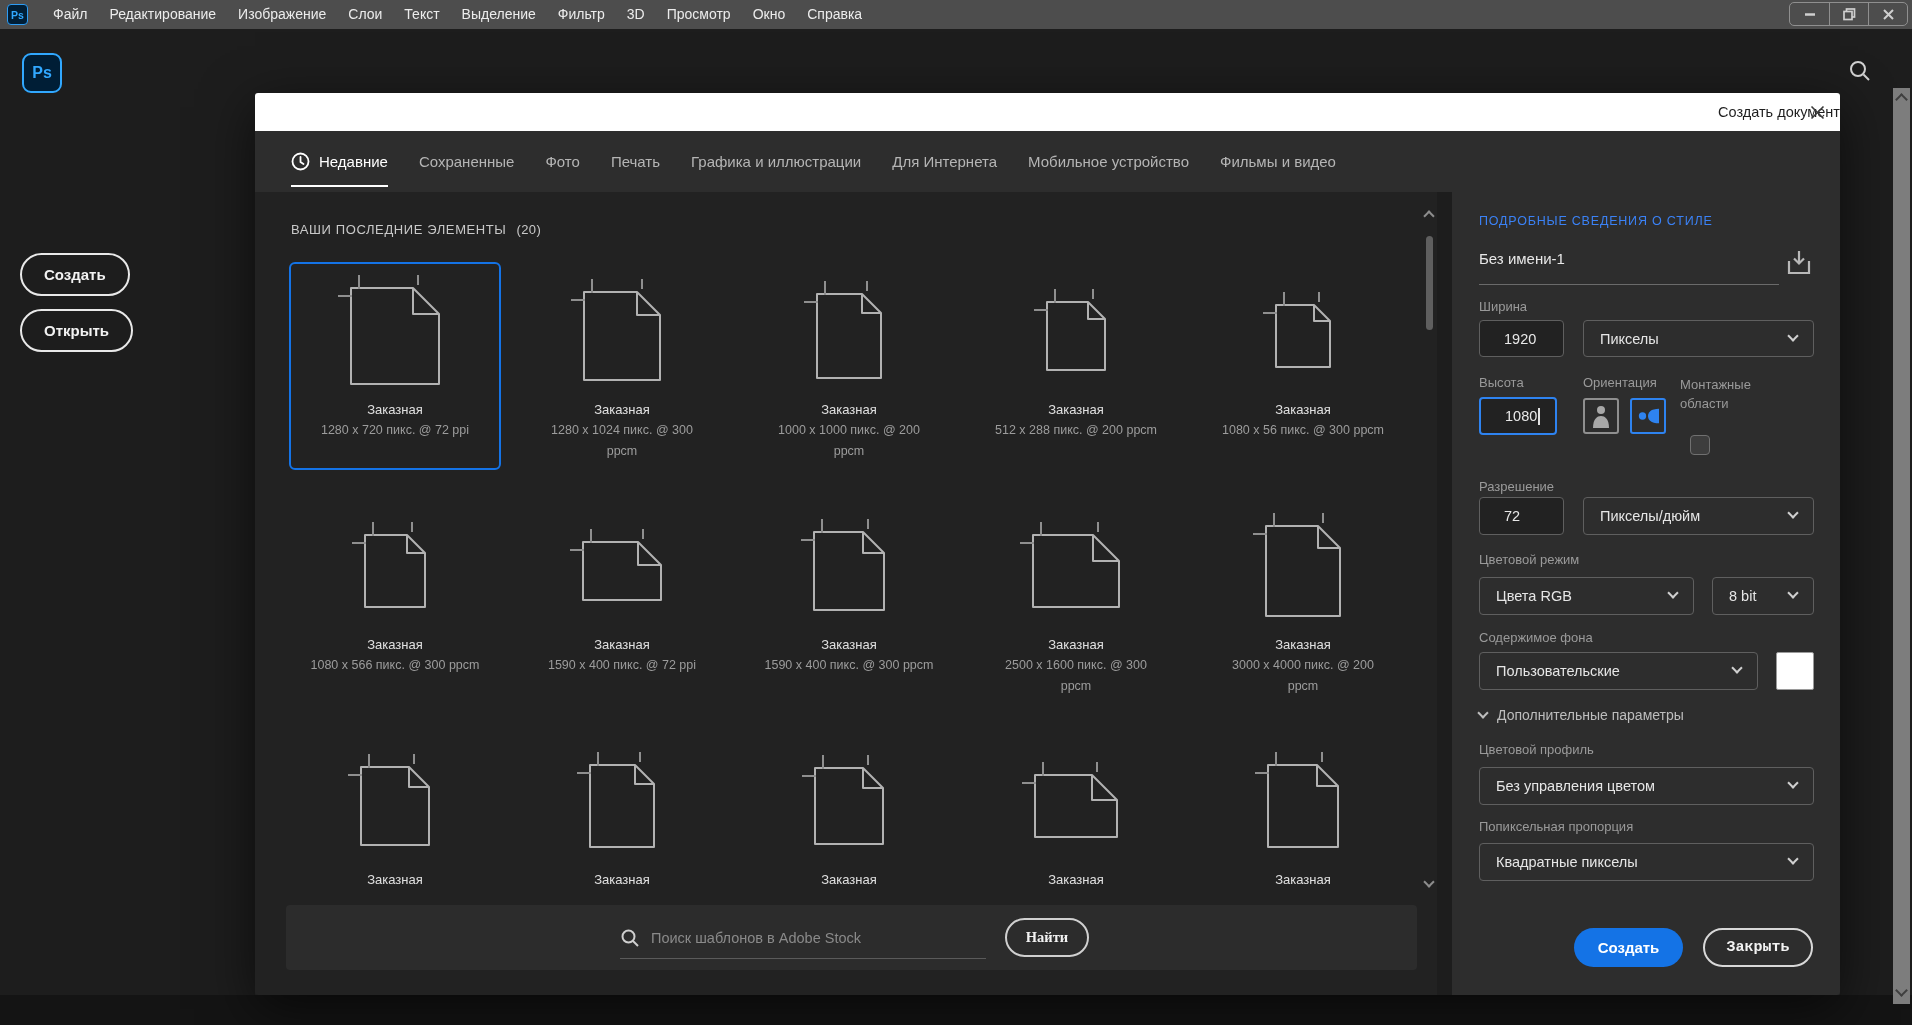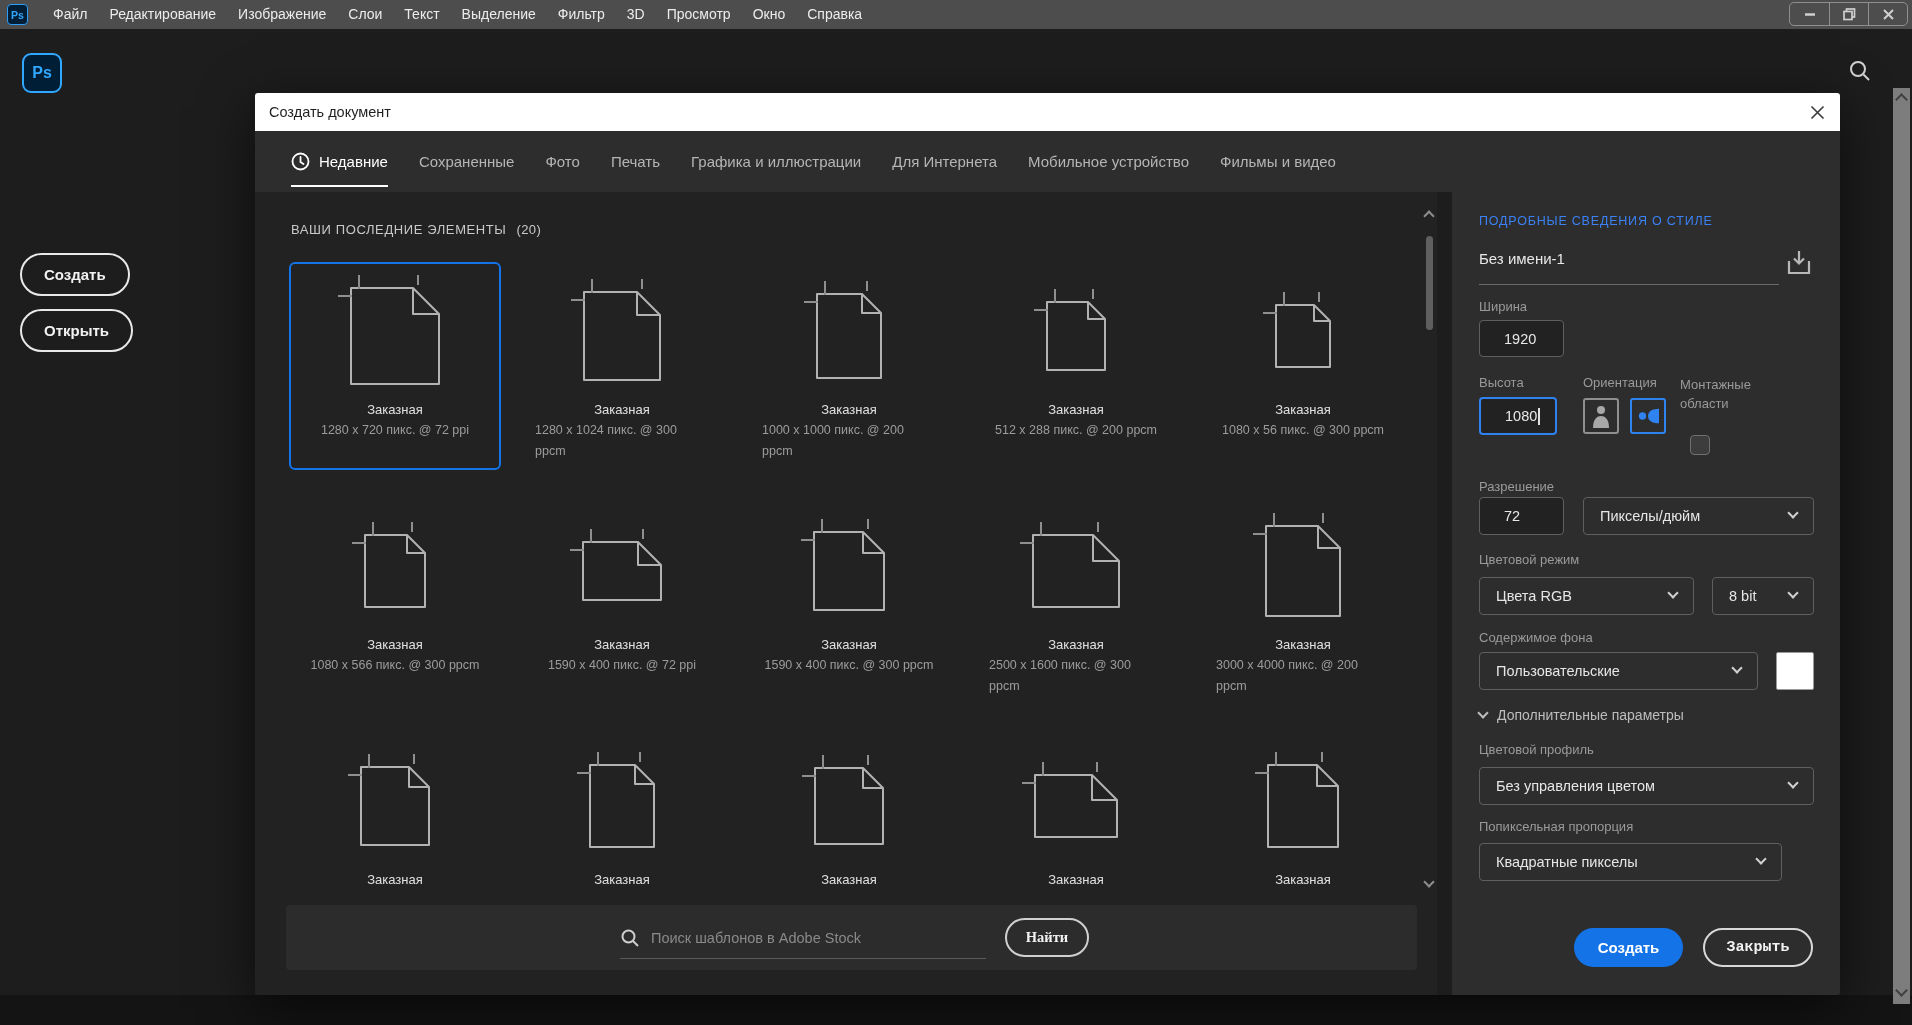--- a/index.html
+++ b/index.html
@@ -42,21 +42,21 @@
                      background:#7d7d7d; display:flex; flex-direction:column;
                      justify-content:space-between; align-items:center; z-index:60; }
   .sb-chev { width:9px; height:9px; border-right:2px solid #3f3f3f; border-bottom:2px solid #3f3f3f; }
   .sb-chev.up   { transform:rotate(-135deg); margin-top:7px; }
   .sb-chev.down { transform:rotate(45deg);  margin-bottom:9px; }
 
   
   #dialog { position:absolute; left:255px; top:93px; width:1585px; height:902px;
             box-shadow:0 14px 50px rgba(0,0,0,.6); z-index:40; }
   #dlg-titlebar { height:38px; background:#ffffff; border-radius:3px 3px 0 0;
-                  display:flex; align-items:center; position:relative; }
+                  display:flex; align-items:center; position:relative;justify-content:flex-end; }
   #dlg-title { color:#1f1f1f; font-size:14.5px; margin-left:14px; }
   #dlg-close { position:absolute; right:13px; top:9px; width:20px; height:20px;
                display:flex; align-items:center; justify-content:center; cursor:pointer; }
   #dlg-tabbar { height:61px; background:#2d2d2d; display:flex; align-items:stretch;
                 padding-left:36px; }
   .tab { display:flex; align-items:center; gap:9px; margin-right:31px; position:relative;
          color:#b5b5b5; font-size:15px; cursor:pointer; }
   .tab.active { color:#ffffff; }
   .tab.active::after { content:""; position:absolute; left:0; right:0; bottom:5px;
                        height:2px; background:#ffffff; }
@@ -67,21 +67,21 @@
   #recent-heading { position:absolute; left:36px; top:30px; font-size:13px;
                     letter-spacing:.6px; color:#c9c9c9; }
   #recent-heading .cnt { margin-left:10px; letter-spacing:.4px; }
   #tiles { position:absolute; left:34px; top:70px; display:grid;
            grid-template-columns:repeat(5,212px); column-gap:15px; row-gap:27px; }
   .tile { width:212px; height:208px; border:2px solid transparent; border-radius:6px;
           display:flex; flex-direction:column; align-items:center; cursor:pointer; }
   .tile.selected { border-color:#1473e6; }
   .tile-icon { height:132px; display:flex; align-items:center; justify-content:center; }
   .tile-name { font-size:13px; color:#e0e0e0; line-height:20px; margin-top:4px; }
-  .tile-size { font-size:12.5px; color:#9c9c9c; line-height:21px; text-align:left;
+  .tile-size { font-size:12.5px; color:#9c9c9c; line-height:21px; text-align:center;
                max-width:174px; }
 
   
   #inner-scrollbar { position:absolute; right:0; top:12px; width:15px; height:690px; }
   .isb-chev { position:absolute; left:3px; width:8px; height:8px;
               border-right:2px solid #8d8d8d; border-bottom:2px solid #8d8d8d; }
   .isb-chev.up { top:8px; transform:rotate(-135deg); }
   .isb-chev.down { bottom:8px; transform:rotate(45deg); }
   #isb-thumb { position:absolute; left:4px; top:32px; width:7px; height:94px;
                background:#5f5f5f; border-radius:4px; }
@@ -427,20 +427,24 @@
       <div id="save-preset">
         <svg width="30" height="30" viewBox="0 0 30 30" fill="none" stroke="#b8b8b8" stroke-width="2.2">
           <path d="M15 3 V15"></path>
             <path d="M10 10.5 L15 15.5 L20 10.5"></path>
           <path d="M5 13 V25 H25 V13"></path>
         </svg>
       </div>
 
       <div class="plabel" style="top:107px">Ширина</div>
       <div class="input-box" style="left:27px; top:128px; width:85px; height:37px;">1920</div>
+      <div class="dropdown" style="left:131px; top:128px; width:231px; height:37px;">
+        <span>Пикселы</span>
+        <span class="chev"></span>
+      </div>
 
       <div class="plabel" style="top:183px">Высота</div>
       <div class="plabel" style="left:131px; top:183px">Ориентация</div>
       <div class="plabel" style="left:228px; top:183px; width:104px; line-height:19px;">Монтажные области</div>
 
       <div class="input-box focused" style="left:27px; top:205px; width:78px; height:38px;">
         <span>1080</span>
           <span class="caret"></span>
       </div>
       <div class="orient-btn" id="orient-portrait">
@@ -486,21 +490,21 @@
         <span>Дополнительные параметры</span>
       </div>
 
       <div class="plabel" style="top:550px">Цветовой профиль</div>
       <div class="dropdown" style="left:27px; top:575px; width:335px; height:38px;">
         <span>Без управления цветом</span>
         <span class="chev"></span>
       </div>
 
       <div class="plabel" style="top:627px">Попиксельная пропорция</div>
-      <div class="dropdown" style="left:27px; top:651px; width:303px; height:38px;">
+      <div class="dropdown" style="left:27px; top:651px; width:335px; height:38px;">
         <span>Квадратные пикселы</span>
         <span class="chev"></span>
       </div>
 
       <button id="btn-create">Создать</button>
       <button id="btn-close">Закрыть</button>
     </div>
   </div>
 </div>
 

